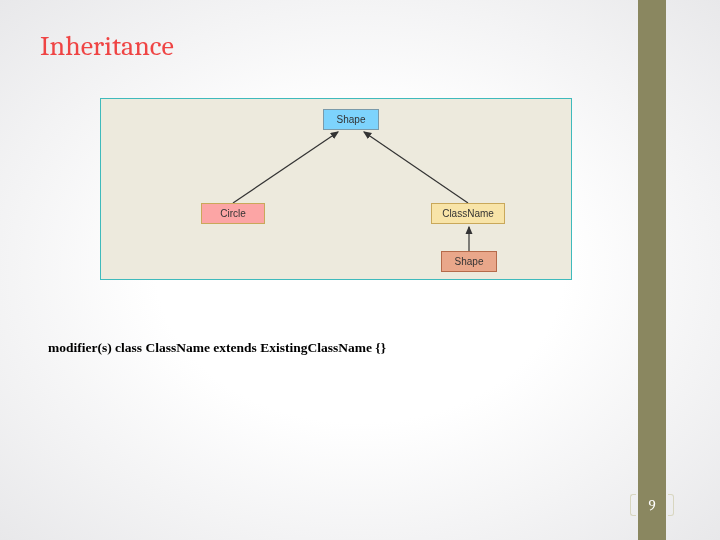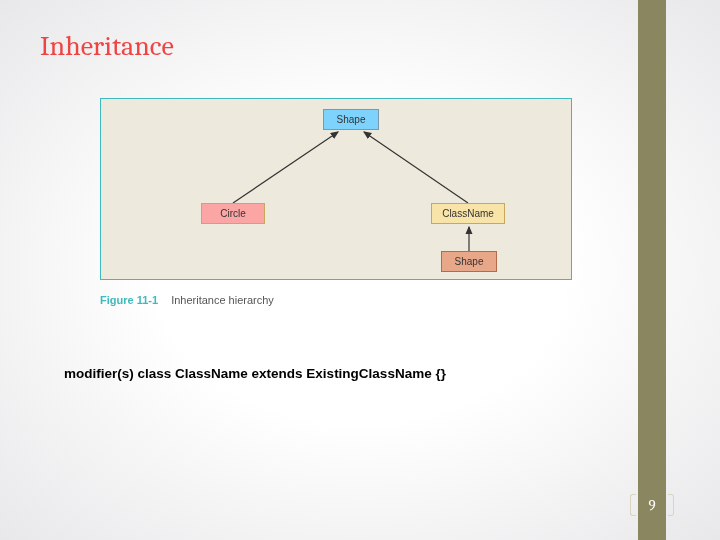--- a/index.html
+++ b/index.html
@@ -82,22 +82,22 @@
   .caption {
     margin-left: 60px;
     margin-top: 14px;
     font-family: Arial, Helvetica, sans-serif;
     font-size: 11px;
   }
   .fig-label { color: #3fbabc; font-weight: bold; }
   .fig-text { color: #555; margin-left: 10px; }
   .code-line {
     margin-top: 60px;
-    margin-left: 24px;
-    font-family: Liberation Sans, sans-serif;
+    margin-left: 8px;
+    font-family: Liberation Serif, serif;
     font-size: 13.5px;
     font-weight: bold;
     color: #000;
   }
   .page-num-wrap {
     position: absolute;
     right: 54px;
     bottom: 24px;
     width: 28px;
     height: 22px;
@@ -137,24 +137,20 @@
       <line x1="132" y1="104" x2="237" y2="33" stroke="#333" stroke-width="1.2" marker-end="url(#arrowhead)"></line>
       <line x1="367" y1="104" x2="263" y2="33" stroke="#333" stroke-width="1.2" marker-end="url(#arrowhead)"></line>
       <line x1="368" y1="152" x2="368" y2="128" stroke="#333" stroke-width="1.2" marker-end="url(#arrowhead)"></line>
     </svg>
     <div class="node shape-node">Shape</div>
     <div class="node circle-node">Circle</div>
     <div class="node rectangle-node">ClassName</div>
     <div class="node square-node">Shape</div>
   </div>
 
-  <div class="caption">
-    <span class="fig-label">Figure 11-1</span>
-    <span class="fig-text">Inheritance hierarchy</span>
-  </div>
 
   <div class="code-line">modifier(s) class ClassName extends ExistingClassName {}</div>
 </div>
 
 <div class="page-num-wrap">
   <span class="bracket left"></span>
   <span class="page-num">9</span>
   <span class="bracket right"></span>
 </div>
 

